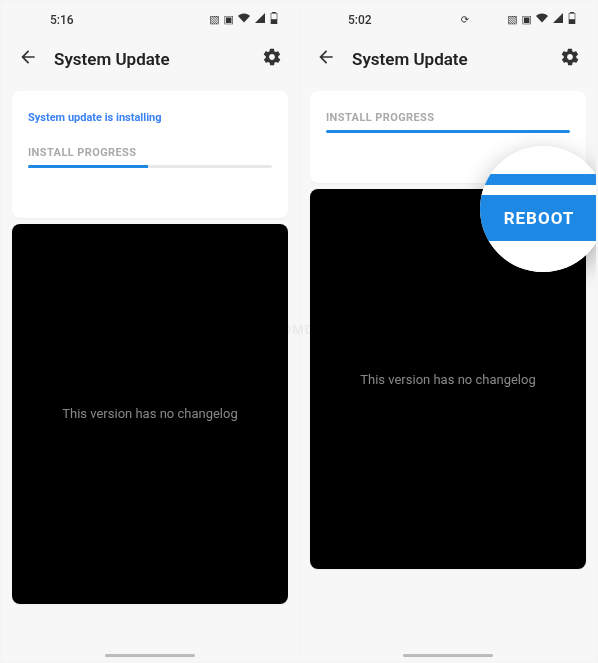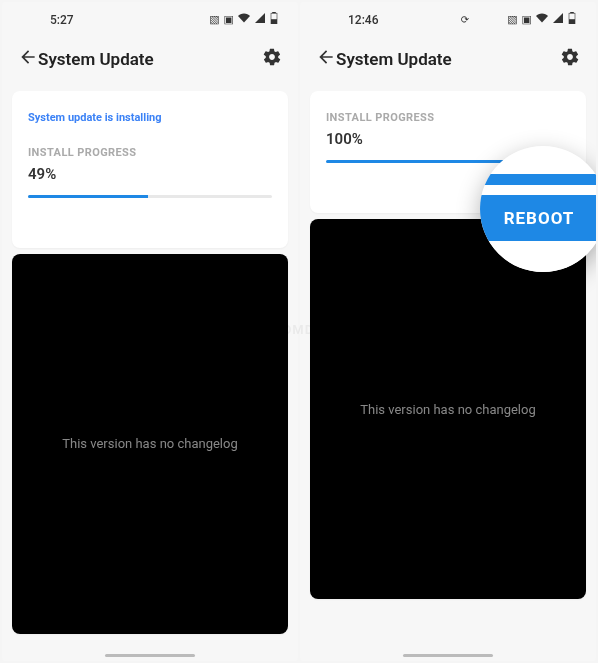--- a/index.html
+++ b/index.html
@@ -31,20 +31,21 @@
     .status-icons {
       display: flex;
       gap: 4px;
       align-items: center;
       font-size: 11px;
     }
     .header {
       display: flex;
       align-items: center;
       padding: 14px 16px;
+      gap: 16px;
     }
     .back-icon { cursor: pointer; }
     .header-title {
       flex: 1;
       font-size: 17px;
       font-weight: 600;
       color: #222;
     }
     .settings-icon { cursor: pointer; }
     .card {
@@ -156,21 +157,21 @@
       padding-right: 8px;
     }
     .reboot-bot { flex: 0.25; background: #fff; }
     .icon-svg { width: 20px; height: 20px; }
   </style>
 </head>
 <body>
 
 <div class="phone">
   <div class="status-bar">
-    <span>5:27</span>
+    <span>5:16</span>
     <div class="status-icons">
       <span>▧</span>
       <span>▣</span>
       <span>
         <svg class="icon-svg" viewBox="0 0 24 24" style="width:12px;height:12px">
             <path fill="#333" d="M12 3C7 3 2.7 5 0 8l12 13L24 8c-2.7-3-7-5-12-5z"></path>
           </svg>
       </span>
       <span>
         <svg class="icon-svg" viewBox="0 0 24 24" style="width:12px;height:12px">
@@ -197,36 +198,35 @@
     <span class="settings-icon">
       <svg class="icon-svg" viewBox="0 0 24 24">
           <path fill="#333" d="M19.4 13c0-.3.1-.7.1-1s0-.7-.1-1l2.1-1.6c.2-.1.2-.4.1-.6l-2-3.5c-.1-.2-.4-.3-.6-.2l-2.5 1c-.5-.4-1.1-.7-1.7-1l-.4-2.6c0-.2-.2-.4-.5-.4h-4c-.2 0-.4.2-.5.4l-.4 2.6c-.6.3-1.2.6-1.7 1l-2.5-1c-.2-.1-.5 0-.6.2l-2 3.5c-.1.2-.1.5.1.6L4.6 11c0 .3-.1.7-.1 1s0 .7.1 1l-2.1 1.6c-.2.1-.2.4-.1.6l2 3.5c.1.2.4.3.6.2l2.5-1c.5.4 1.1.7 1.7 1l.4 2.6c0 .2.2.4.5.4h4c.2 0 .4-.2.5-.4l.4-2.6c.6-.3 1.1-.6 1.7-1l2.5 1c.2.1.5 0 .6-.2l2-3.5c.1-.2.1-.5-.1-.6L19.4 13zM12 15.5c-1.9 0-3.5-1.6-3.5-3.5s1.6-3.5 3.5-3.5 3.5 1.6 3.5 3.5-1.6 3.5-3.5 3.5z"></path>
         </svg>
     </span>
   </div>
 
   <div class="card">
     <div class="update-title">System update is installing</div>
     <div class="progress-label">INSTALL PROGRESS</div>
-    <div class="progress-value">49%</div>
     <div class="progress-bar">
       <div class="progress-fill" style="width:49%"></div>
     </div>
   </div>
 
   <div class="changelog-card">
     <span class="changelog-text">This version has no changelog</span>
   </div>
 
   <div class="home-indicator"></div>
 </div>
 
 <div class="phone">
   <div class="status-bar">
-    <span>12:46</span>
+    <span>5:02</span>
     <div class="status-icons">
       <span style="font-size:10px">⟳</span>
       <span style="width:30px"></span>
       <span>▧</span>
       <span>▣</span>
       <span>
         <svg class="icon-svg" viewBox="0 0 24 24" style="width:12px;height:12px">
             <path fill="#333" d="M12 3C7 3 2.7 5 0 8l12 13L24 8c-2.7-3-7-5-12-5z"></path>
           </svg>
       </span>
@@ -254,21 +254,20 @@
     <span class="header-title">System Update</span>
     <span class="settings-icon">
       <svg class="icon-svg" viewBox="0 0 24 24">
           <path fill="#333" d="M19.4 13c0-.3.1-.7.1-1s0-.7-.1-1l2.1-1.6c.2-.1.2-.4.1-.6l-2-3.5c-.1-.2-.4-.3-.6-.2l-2.5 1c-.5-.4-1.1-.7-1.7-1l-.4-2.6c0-.2-.2-.4-.5-.4h-4c-.2 0-.4.2-.5.4l-.4 2.6c-.6.3-1.2.6-1.7 1l-2.5-1c-.2-.1-.5 0-.6.2l-2 3.5c-.1.2-.1.5.1.6L4.6 11c0 .3-.1.7-.1 1s0 .7.1 1l-2.1 1.6c-.2.1-.2.4-.1.6l2 3.5c.1.2.4.3.6.2l2.5-1c.5.4 1.1.7 1.7 1l.4 2.6c0 .2.2.4.5.4h4c.2 0 .4-.2.5-.4l.4-2.6c.6-.3 1.1-.6 1.7-1l2.5 1c.2.1.5 0 .6-.2l2-3.5c.1-.2.1-.5-.1-.6L19.4 13zM12 15.5c-1.9 0-3.5-1.6-3.5-3.5s1.6-3.5 3.5-3.5 3.5 1.6 3.5 3.5-1.6 3.5-3.5 3.5z"></path>
         </svg>
     </span>
   </div>
 
   <div class="card">
     <div class="progress-label">INSTALL PROGRESS</div>
-    <div class="progress-value">100%</div>
     <div class="progress-bar">
       <div class="progress-fill" style="width:100%"></div>
     </div>
   </div>
 
   <div class="changelog-card">
     <span class="changelog-text">This version has no changelog</span>
   </div>
 
   <div class="reboot-magnify">

